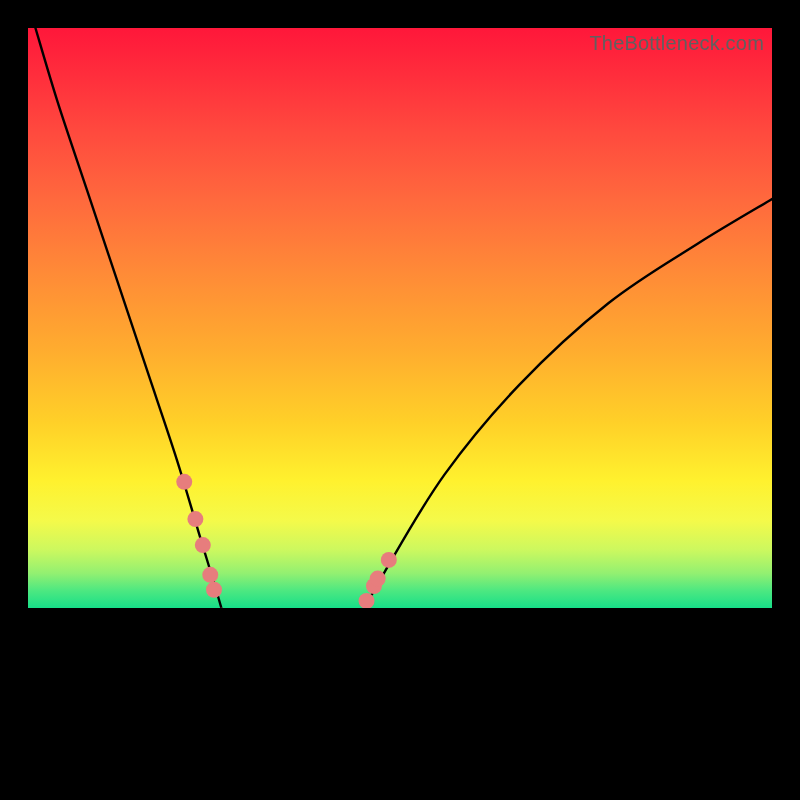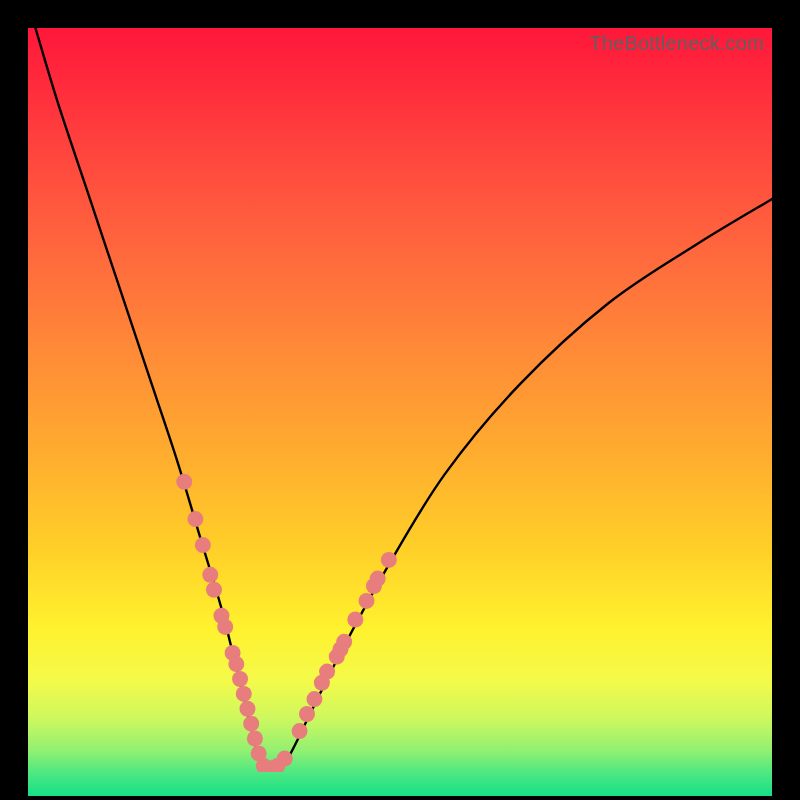--- a/index.html
+++ b/index.html
@@ -15,21 +15,21 @@
     position: relative;
     width: 800px;
     height: 800px;
     background: #000;
   }
   .plot {
     position: absolute;
     left: 28px;
     top: 28px;
     width: 744px;
-    height: 768px;
+    height: 580px;
     overflow: hidden;
   }
   .grad {
     position: absolute;
     left: 0; top: 0; right: 0; bottom: 0;
     background: linear-gradient(to bottom,
       #ff173a 0%,
       #ff2d3c 8%,
       #ff4a3e 18%,
       #ff6a3d 30%,

